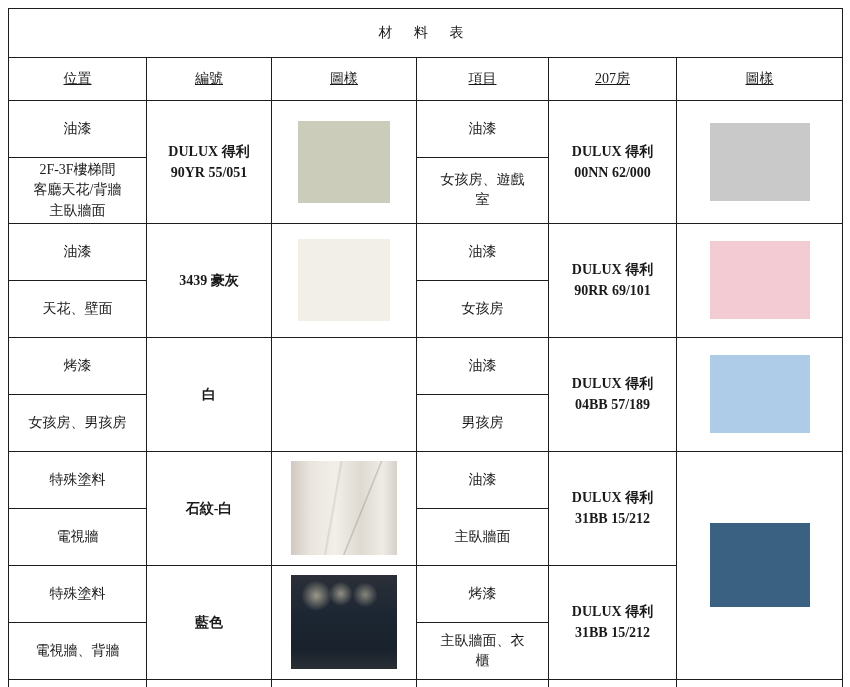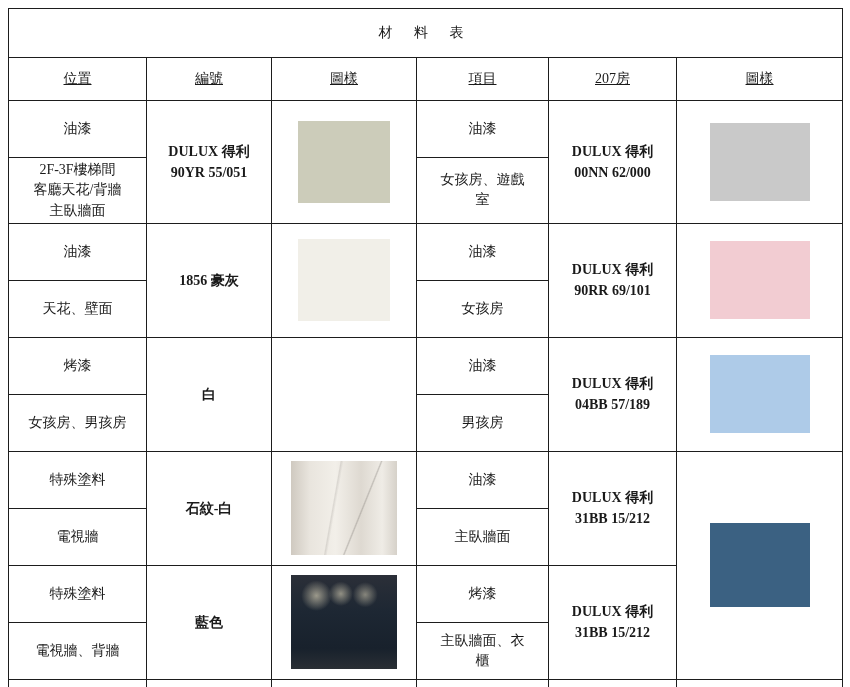--- a/index.html
+++ b/index.html
@@ -123,21 +123,21 @@
           <td class="swatch-cell" rowspan="2">
             <div class="swatch-inner" style="background: rgb(201, 201, 201); width: 100px; height: 78px;"></div>
           </td>
         </tr>
         <tr class="row-b">
           <td class="label-cell">2F-3F樓梯間<br>客廳天花/背牆<br>主臥牆面</td>
           <td class="label-cell">女孩房、遊戲室</td>
         </tr>
         <tr class="row-a">
           <td class="label-cell">油漆</td>
-          <td class="code-cell" rowspan="2">1856 豪灰</td>
+          <td class="code-cell" rowspan="2">3439 豪灰</td>
           <td class="swatch-cell" rowspan="2">
             <div class="swatch-inner" style="background: rgb(241, 239, 232); width: 92px; height: 82px;"></div>
           </td>
           <td class="label-cell">油漆</td>
           <td class="code-cell" rowspan="2">DULUX 得利<br>90RR  69/101</td>
           <td class="swatch-cell" rowspan="2">
             <div class="swatch-inner" style="background: rgb(242, 204, 210); width: 100px; height: 78px;"></div>
           </td>
         </tr>
         <tr class="row-b">

